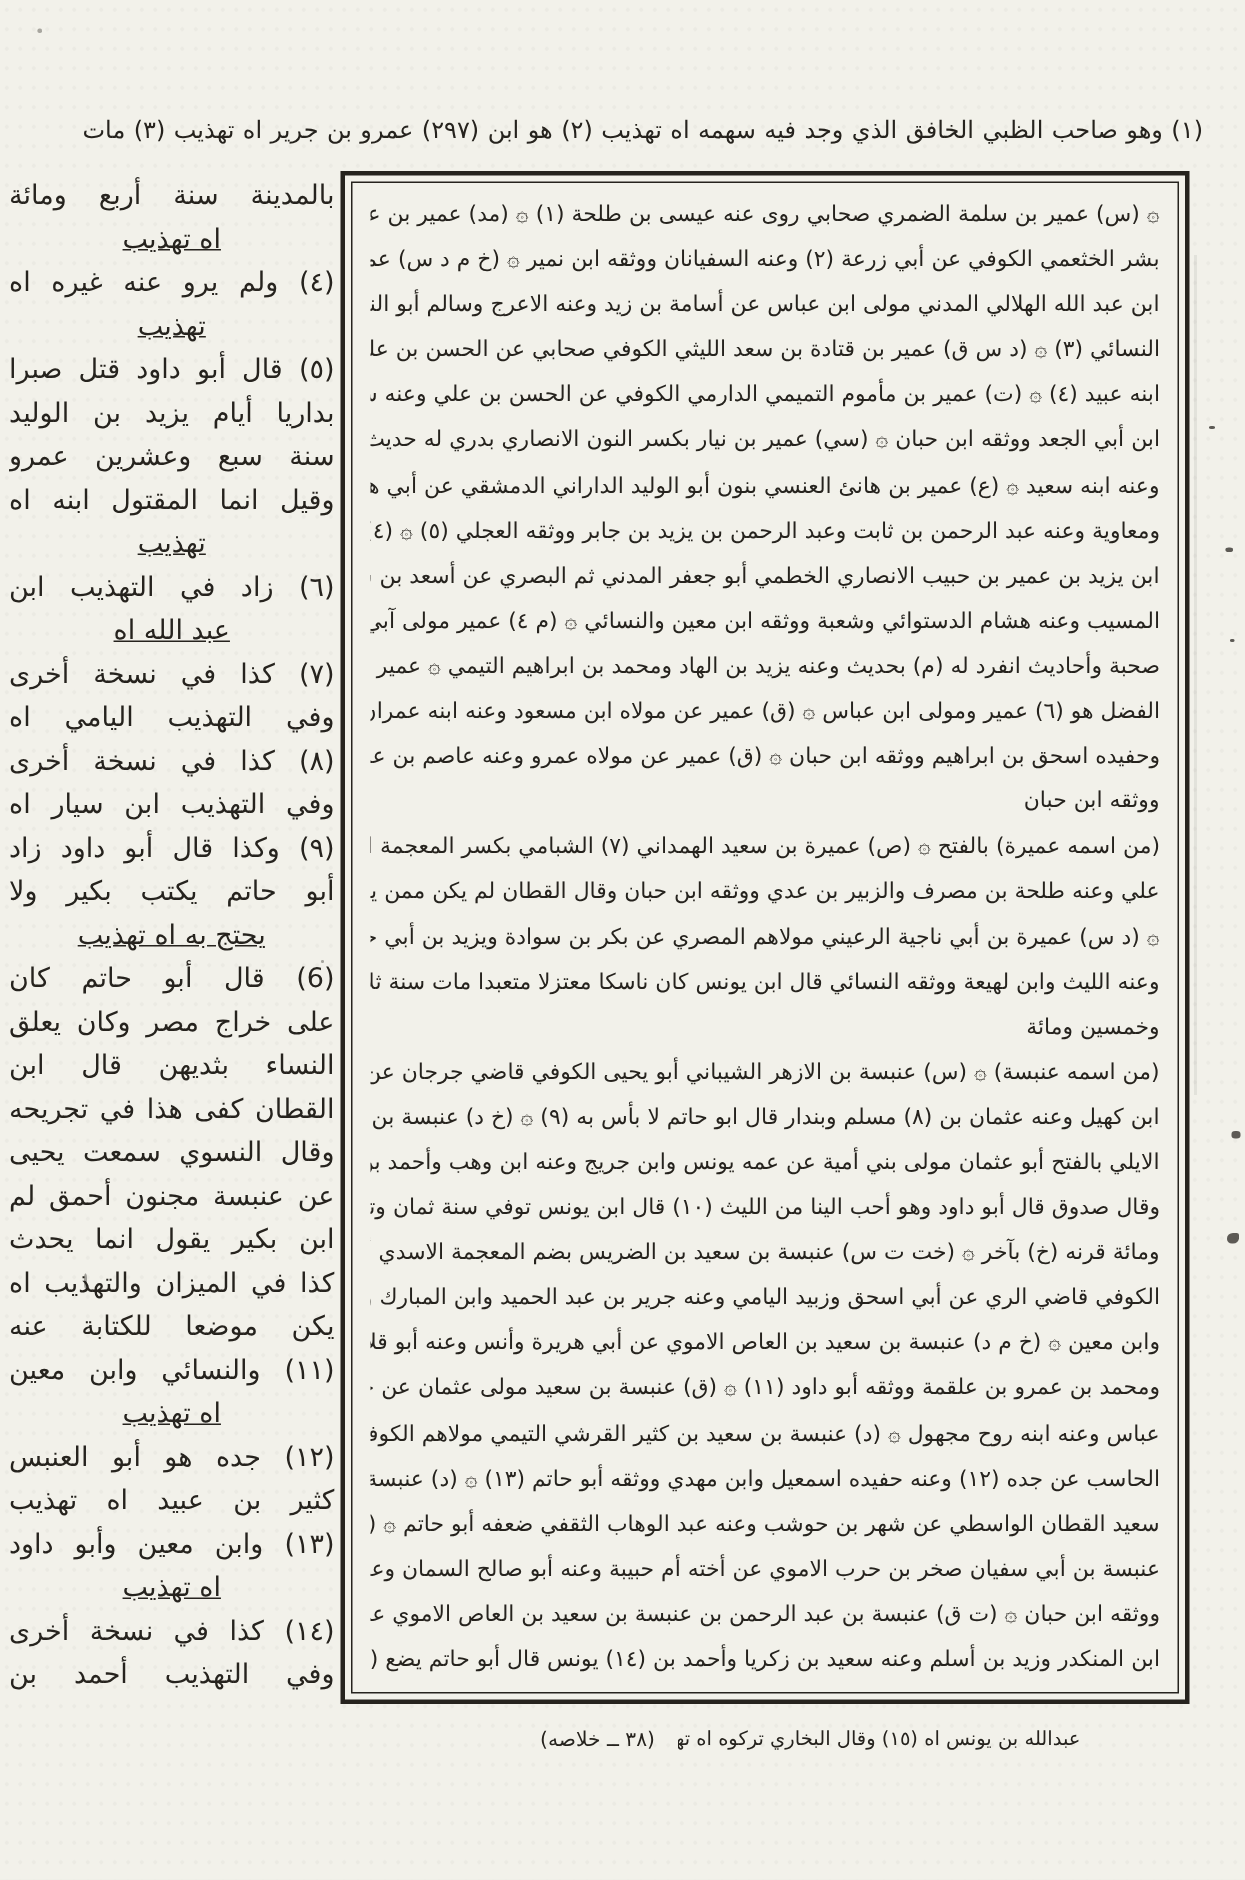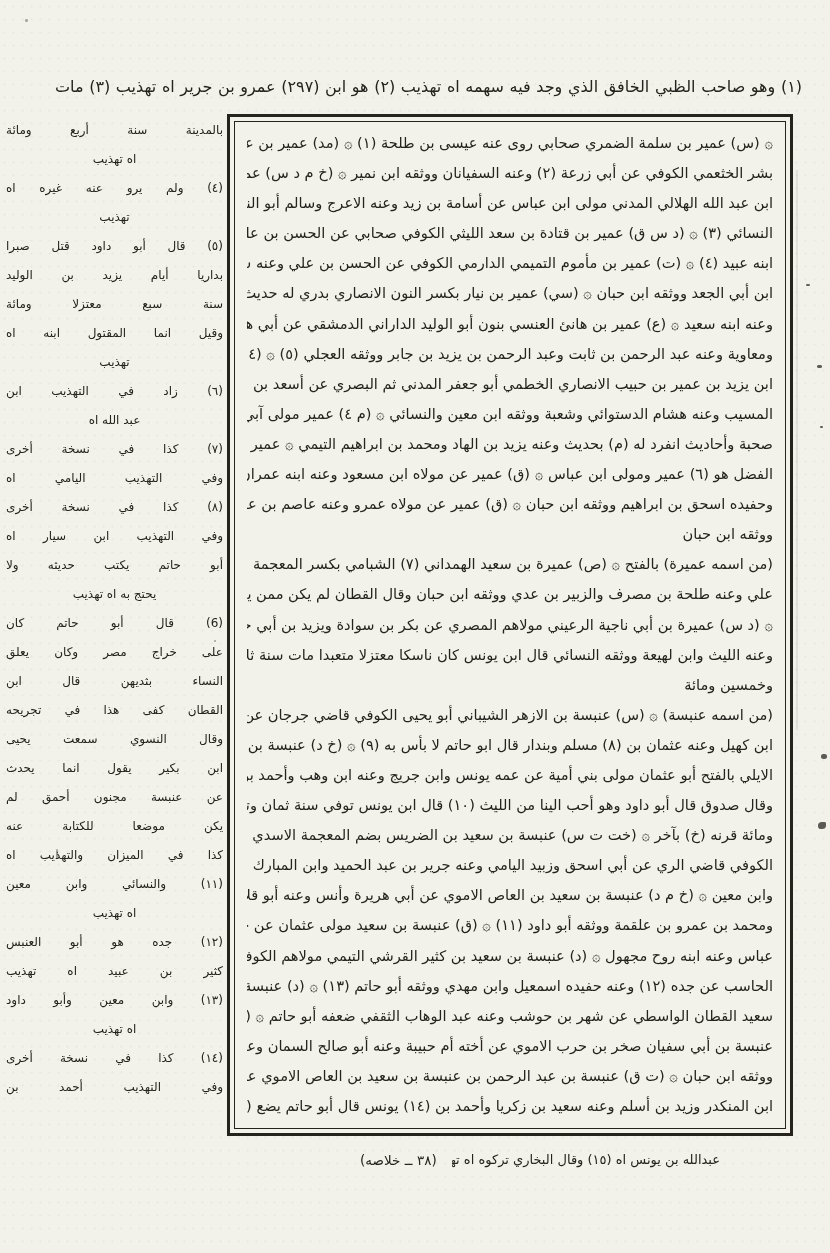--- a/index.html
+++ b/index.html
@@ -51,26 +51,26 @@
     text-align:center;text-align-last:right;
   }
   
   .margin-col{
     position:absolute;top:116px;left:6px;width:217px;
     direction:rtl;
     overflow:hidden;
   }
   .margin-line{
     height:29px;line-height:29px;
-    font-size:12px;
+    font-size:18px;
     text-align:justify;text-align-last:justify;
     white-space:nowrap;overflow:hidden;
   }
   .margin-line.center{
-    text-align:center;text-align-last:center;
+    text-align:center;text-align-last:center;text-decoration:underline;
   }
   
   .footer-signature{
     position:absolute;top:1148px;left:360px;width:82px;
     direction:rtl;font-size:13.5px;line-height:24px;
     text-align:left;white-space:nowrap;
   }
   .footer-note{
     position:absolute;top:1148px;left:452px;width:268px;
     direction:rtl;font-size:13px;line-height:24px;
@@ -134,40 +134,41 @@
       </div>
   </div>
 
   <div class="margin-col">
       <div class="margin-line">بالمدينة سنة أربع ومائة</div>
       <div class="margin-line center">اه تهذيب</div>
       <div class="margin-line">(٤) ولم يرو عنه غيره اه</div>
       <div class="margin-line center">تهذيب</div>
       <div class="margin-line">(٥) قال أبو داود قتل صبرا</div>
       <div class="margin-line">بداريا أيام يزيد بن الوليد</div>
-      <div class="margin-line">سنة سبع معتزلا ومائة</div>
+      <div class="margin-line">سنة سبع وعشرين عمرو</div>
       <div class="margin-line">وقيل انما المقتول ابنه اه</div>
       <div class="margin-line center">تهذيب</div>
       <div class="margin-line">(٦) زاد في التهذيب ابن</div>
       <div class="margin-line center">عبد الله اه</div>
       <div class="margin-line">(٧) كذا في نسخة أخرى</div>
       <div class="margin-line">وفي التهذيب اليامي اه</div>
       <div class="margin-line">(٨) كذا في نسخة أخرى</div>
       <div class="margin-line">وفي التهذيب ابن سيار اه</div>
-      <div class="margin-line">أبو حاتم يكتب حديثه ولا</div>
+      <div class="margin-line">(٩) وكذا قال أبو داود زاد</div>
+      <div class="margin-line">أبو حاتم يكتب بكير ولا</div>
       <div class="margin-line center">يحتج به اه تهذيب</div>
       <div class="margin-line">(6) قال أبو حاتم كان</div>
       <div class="margin-line">على خراج مصر وكان يعلق</div>
       <div class="margin-line">النساء بثديهن قال ابن</div>
       <div class="margin-line">القطان كفى هذا في تجريحه</div>
       <div class="margin-line">وقال النسوي سمعت يحيى</div>
+      <div class="margin-line">عن عنبسة مجنون أحمق لم</div>
       <div class="margin-line">ابن بكير يقول انما يحدث</div>
-      <div class="margin-line">عن عنبسة مجنون أحمق لم</div>
+      <div class="margin-line">كذا في الميزان والتهذيب اه</div>
       <div class="margin-line">يكن موضعا للكتابة عنه</div>
-      <div class="margin-line">كذا في الميزان والتهذيب اه</div>
       <div class="margin-line">(١١) والنسائي وابن معين</div>
       <div class="margin-line center">اه تهذيب</div>
       <div class="margin-line">(١٢) جده هو أبو العنبس</div>
       <div class="margin-line">كثير بن عبيد اه تهذيب</div>
       <div class="margin-line">(١٣) وابن معين وأبو داود</div>
       <div class="margin-line center">اه تهذيب</div>
       <div class="margin-line">(١٤) كذا في نسخة أخرى</div>
       <div class="margin-line">وفي التهذيب أحمد بن</div>
     </div>
 

